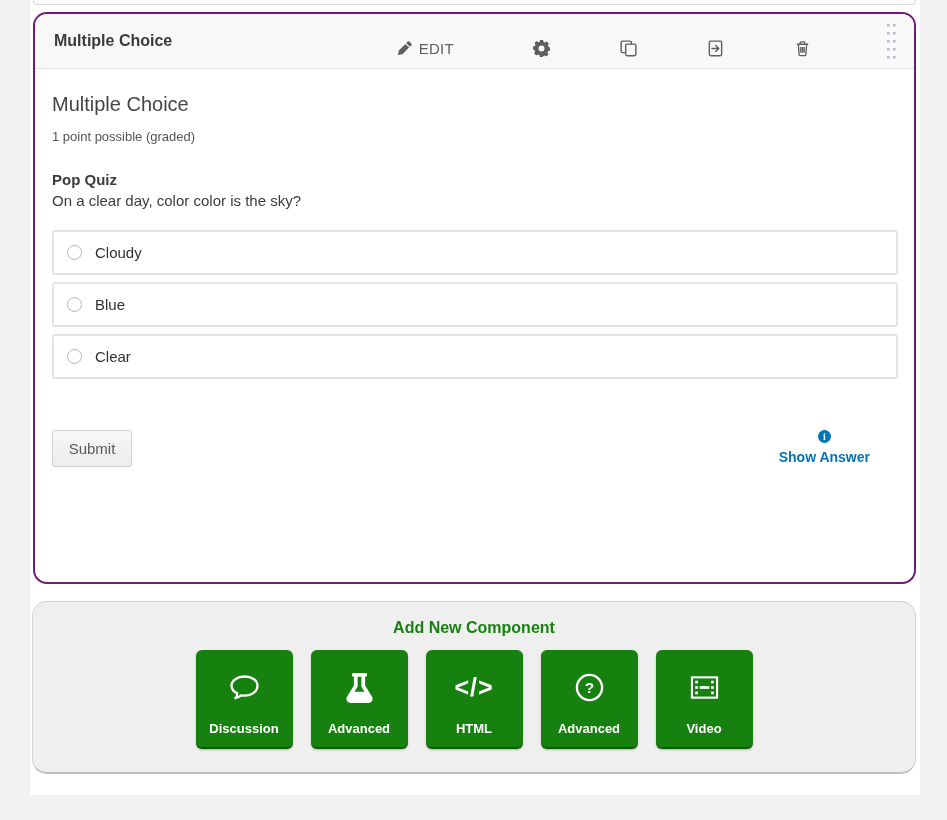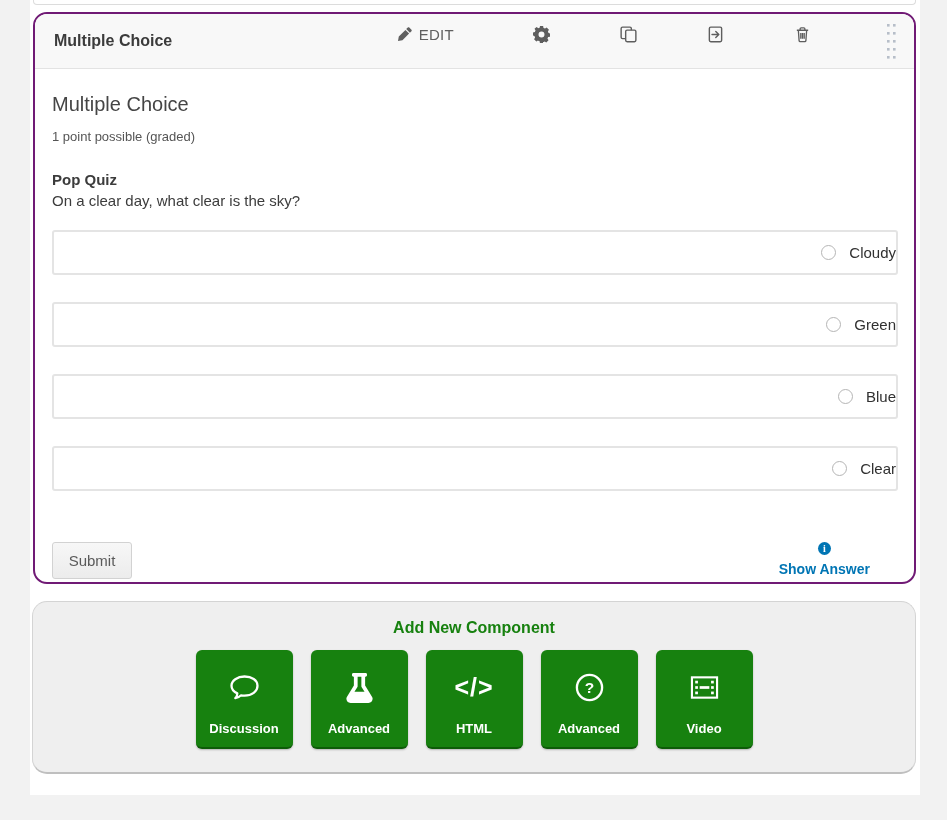--- a/index.html
+++ b/index.html
@@ -23,40 +23,40 @@
   .xblock-card {
     position:absolute; top:12px; left:3px; right:4px; height:572px;
     background:#fff; border:2px solid #701a75; border-radius:14px;
     overflow:hidden;
   }
   .xblock-header {
     height:55px; background:#f8f8f8; border-bottom:1px solid #e3e3e3;
     display:flex; align-items:center; padding:0 8px 0 19px;
   }
   .xblock-title { flex:1; font-size:16px; font-weight:bold; color:#3b3b3b; }
-  .xblock-actions { display:flex; align-items:flex-start; color:#5e5e5e;gap:38px; }
+  .xblock-actions { display:flex; align-items:flex-end; color:#5e5e5e;gap:38px; }
   .action-btn {
     background:none; border:none; color:#5e5e5e; cursor:pointer;
     display:flex; align-items:center; padding:6px 11px;
   }
   .edit-btn { font-family:"Liberation Sans",sans-serif; font-size:15px; color:#606060; gap:7px; margin-right:14px; }
   .edit-btn .lbl { letter-spacing:.3px; }
   .icon-btn { margin:0 5px; }
   .drag-handle { margin-left:14px; padding:4px 10px 4px 8px; cursor:grab; }
   
   .xblock-body { padding:24px 16px 0 17px; }
   .problem-heading { font-size:20px; font-weight:normal; color:#454545; }
   .points-text { margin-top:13px; font-size:13px; color:#555; }
   .question-label { margin-top:27px; font-size:15px; font-weight:bold; color:#3c3c3c; }
   .question-text { margin-top:4px; font-size:15px; color:#3c3c3c; }
   .choices { margin-top:21px; }
   .choice-row {
     height:45px; border:2px solid #e4e4e4; border-radius:3px; background:#fff;
     display:flex; align-items:center; gap:13px; padding-left:13px;
-    margin-bottom:27px; cursor:pointer;justify-content:flex-end;
+    margin-bottom:7px; cursor:pointer;
   }
   .radio-circle {
     width:15px; height:15px; border-radius:50%; background:#fff;
     border:1px solid #b5b5b5; flex:0 0 15px;
   }
   .choice-label { font-size:15px; color:#303030; }
   .problem-actions {
     margin-top:51px; display:flex; align-items:flex-start; justify-content:space-between;
   }
   .submit-btn {
@@ -178,30 +178,26 @@
           </span>
         </span>
       </div>
     </header>
 
     <div class="xblock-body">
       <h3 class="problem-heading">Multiple Choice</h3>
       <div class="points-text">1 point possible (graded)</div>
 
       <div class="question-label">Pop Quiz</div>
-      <div class="question-text">On a clear day, what clear is the sky?</div>
+      <div class="question-text">On a clear day, color color is the sky?</div>
 
       <div class="choices">
         <div class="choice-row">
           <span class="radio-circle"></span>
           <span class="choice-label">Cloudy</span>
-        </div>
-        <div class="choice-row">
-          <span class="radio-circle"></span>
-          <span class="choice-label">Green</span>
         </div>
         <div class="choice-row">
           <span class="radio-circle"></span>
           <span class="choice-label">Blue</span>
         </div>
         <div class="choice-row">
           <span class="radio-circle"></span>
           <span class="choice-label">Clear</span>
         </div>
       </div>

